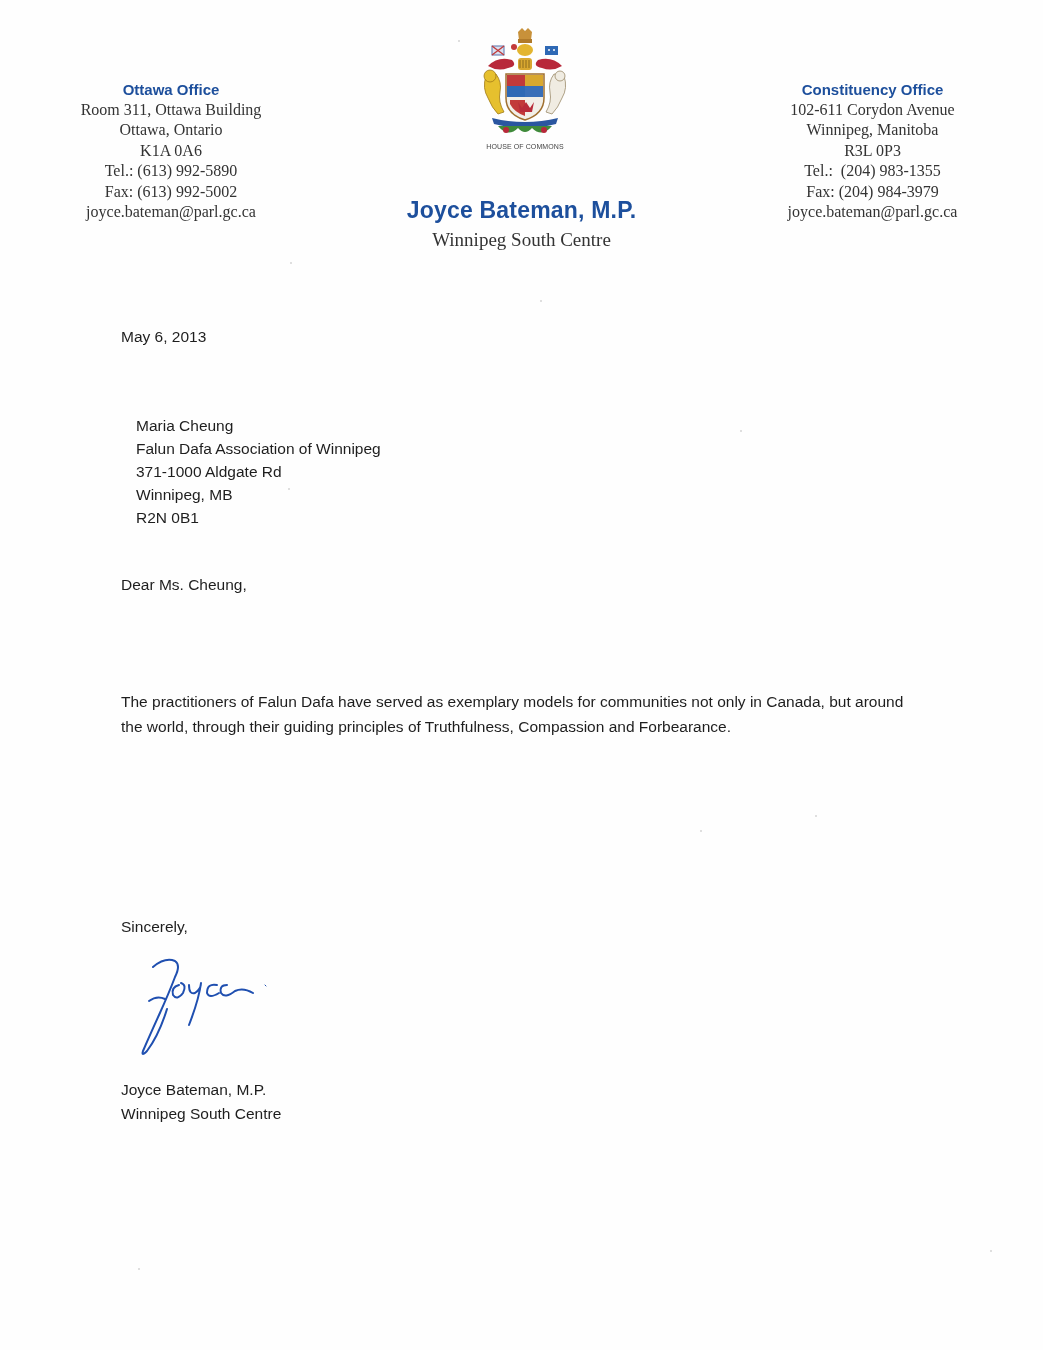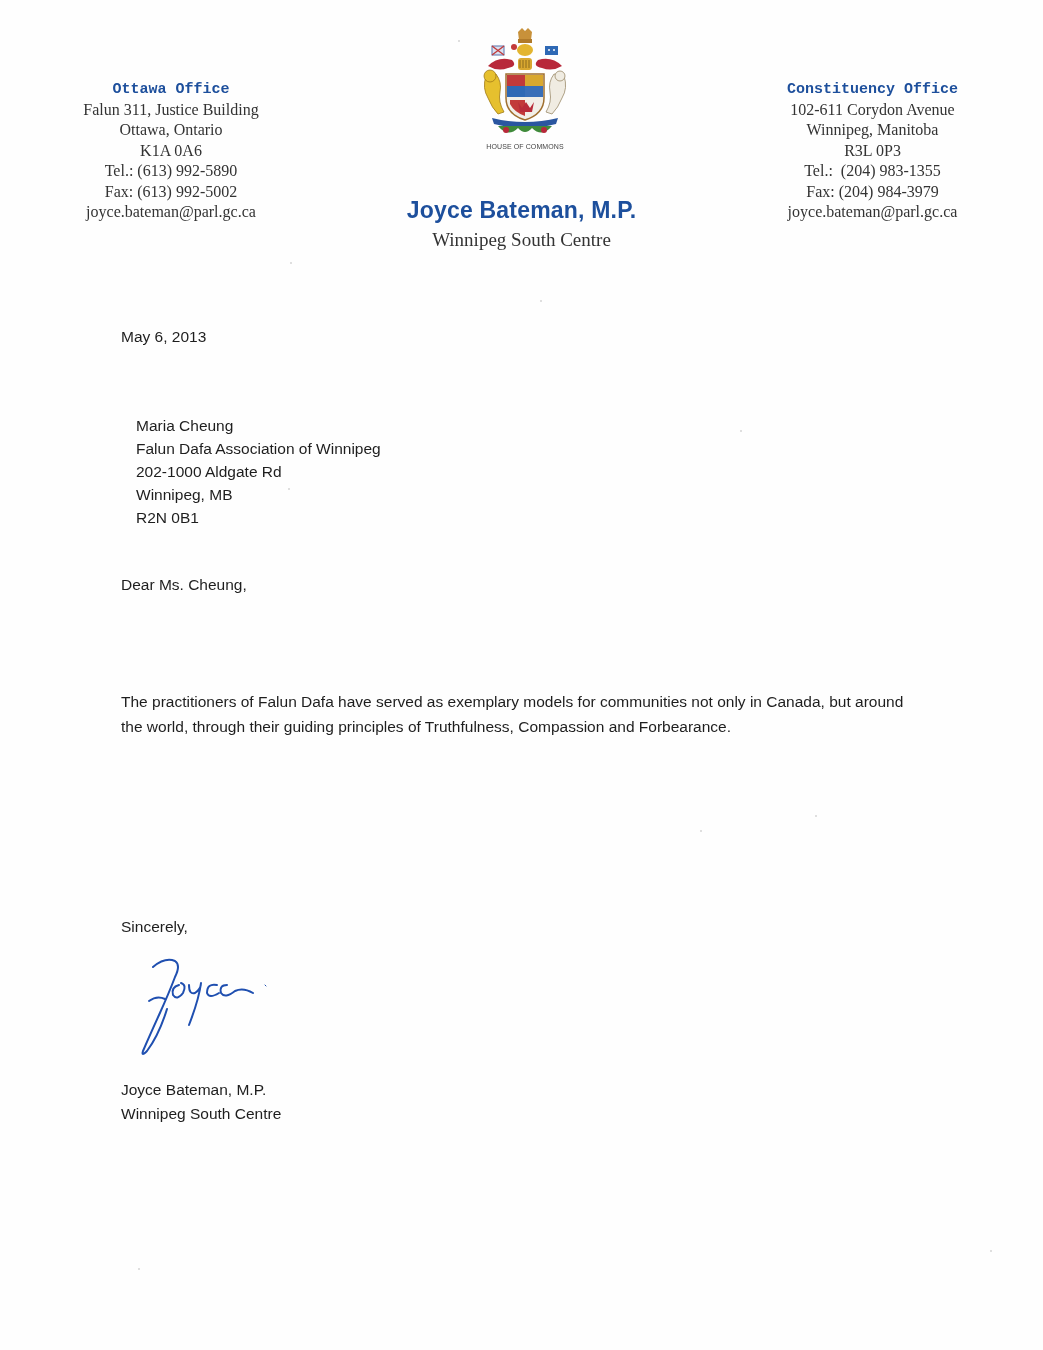--- a/index.html
+++ b/index.html
@@ -1,20 +1,20 @@
 <!DOCTYPE html>
 <html><head>
 <meta charset="utf-8">
 <style>
   html, body { margin: 0; padding: 0; background: #ffffff; }
   body { width: 1043px; height: 1350px; position: relative; overflow: hidden; }
   .page { position: absolute; left: 0; top: 0; width: 1043px; height: 1350px; background: #fefefe; }
 
   .office { position: absolute; text-align: center; font-family: "Liberation Serif", serif; font-size: 16px; line-height: 20.4px; color: #333333; }
-  .office .heading { font-family: Liberation Mono, monospace; font-weight: bold; font-size: 15px; color: #1d4f9c; line-height: 20px; }
+  .office .heading { font-family: Liberation Sans, sans-serif; font-weight: bold; font-size: 15px; color: #1d4f9c; line-height: 20px; }
   #ottawa { left: 40px; top: 80px; width: 262px; }
   #constituency { left: 760px; top: 80px; width: 225px; }
 
   #crest { position: absolute; left: 478px; top: 28px; width: 94px; height: 110px; }
   #house-label { position: absolute; left: 460px; top: 143px; width: 130px; text-align: center; font-family: "Liberation Sans", sans-serif; font-size: 7px; color: #444; letter-spacing: 0.1px; }
 
   #mp-name { position: absolute; left: 330px; top: 197px; width: 383px; text-align: center; font-family: "Liberation Sans", sans-serif; font-weight: bold; font-size: 23px; color: #1d4f9c; letter-spacing: 0.2px; }
   #mp-riding { position: absolute; left: 330px; top: 229px; width: 383px; text-align: center; font-family: "Liberation Serif", serif; font-size: 19px; color: #333; }
 
   .body-text { font-family: "Liberation Sans", sans-serif; font-size: 15.5px; color: #1e1e1e; }
@@ -33,21 +33,21 @@
 
   .speck { position: absolute; width: 2px; height: 2px; background: #d4d4d4; border-radius: 1px; }
 </style>
 </head>
 <body>
 
 <div class="page">
 
   <div id="ottawa" class="office">
     <div class="heading">Ottawa Office</div>
-    <div>Falun 311, Justice Building</div>
+    <div>Room 311, Ottawa Building</div>
     <div>Ottawa, Ontario</div>
     <div>K1A 0A6</div>
     <div>Tel.: (613) 992-5890</div>
     <div>Fax: (613) 992-5002</div>
     <div>joyce.bateman@parl.gc.ca</div>
   </div>
 
   <svg id="crest" viewBox="0 0 94 110">
 
     <path d="M40 4 L44 0 L47 3 L50 0 L54 4 L53 12 L41 12 Z" fill="#c8913a"></path>
@@ -100,21 +100,21 @@
   </div>
 
   <div id="mp-name">Joyce Bateman, M.P.</div>
   <div id="mp-riding">Winnipeg South Centre</div>
 
   <div id="date" class="body-text">May 6, 2013</div>
 
   <div id="recipient" class="body-text">
     <div>Maria Cheung</div>
     <div>Falun Dafa Association of Winnipeg</div>
-    <div>202-1000 Aldgate Rd</div>
+    <div>371-1000 Aldgate Rd</div>
     <div>Winnipeg, MB</div>
     <div>R2N 0B1</div>
   </div>
 
   <div id="salutation" class="body-text">Dear Ms. Cheung,</div>
 
 
   <div id="p2" class="para body-text">The practitioners of Falun Dafa have served as exemplary models for communities not only in Canada, but around the world, through their guiding principles of Truthfulness, Compassion and Forbearance.</div>
 
 

